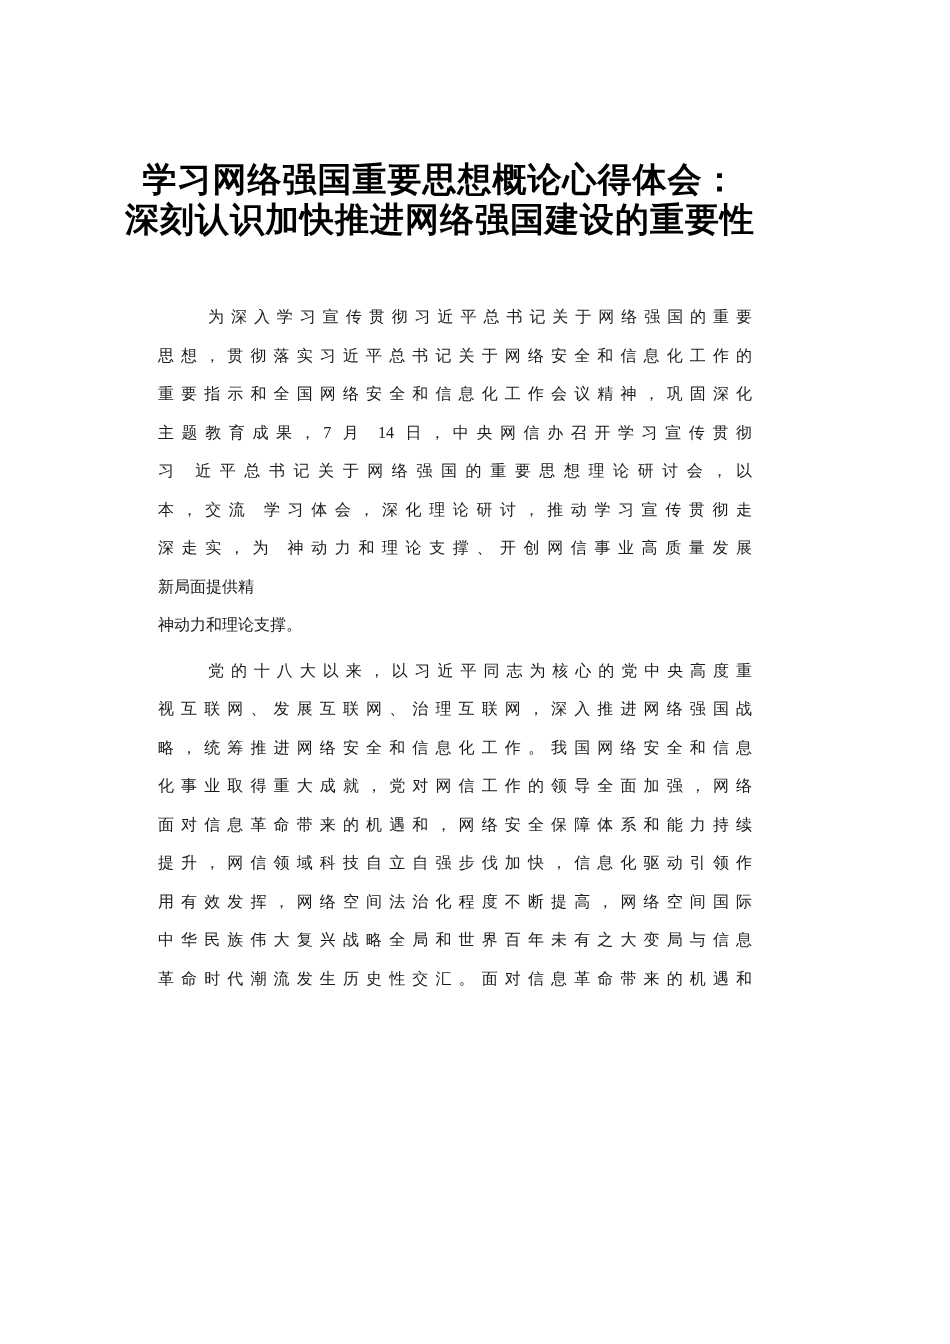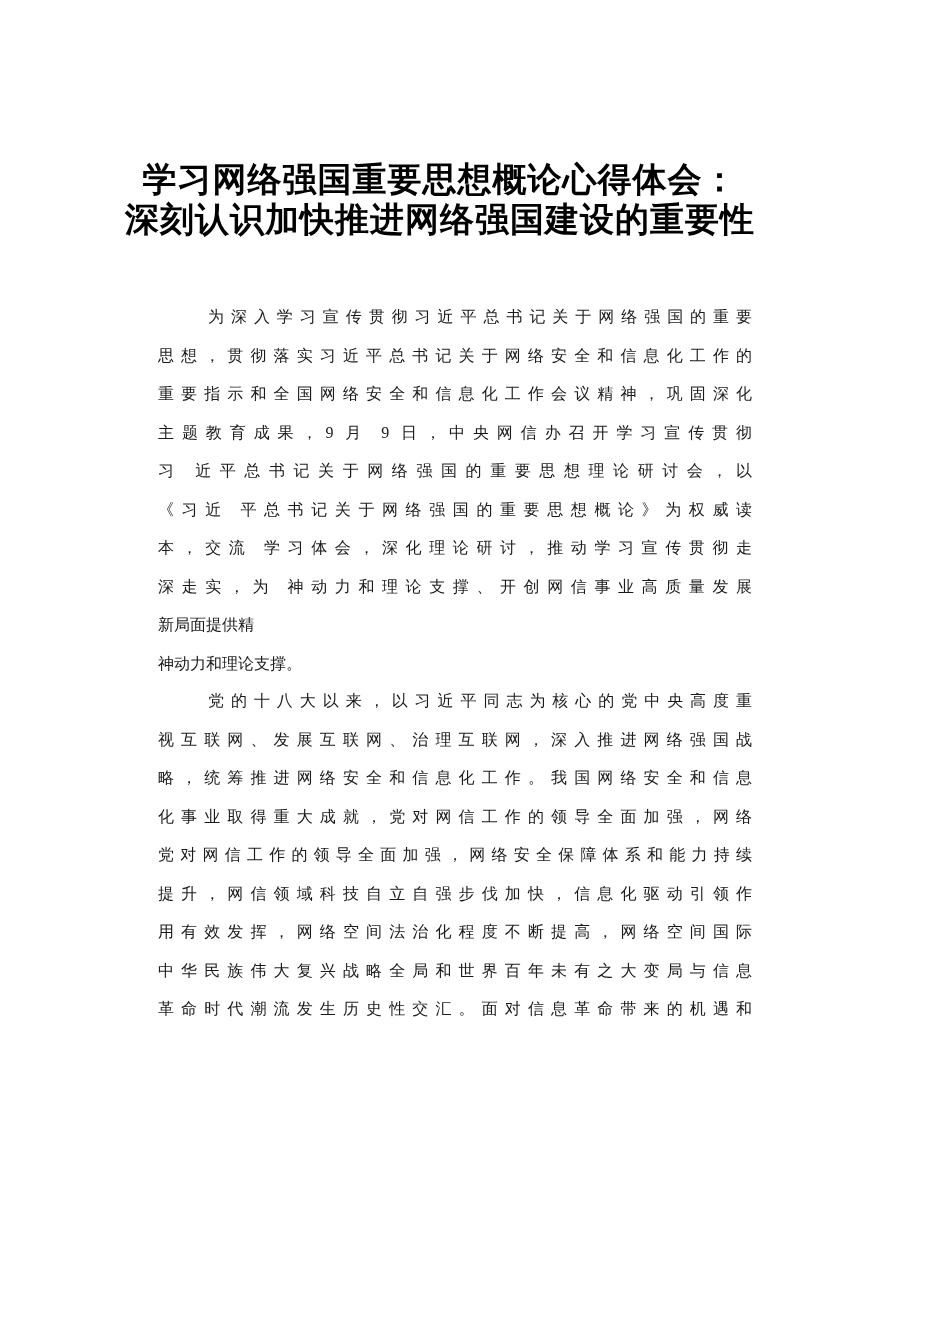--- a/index.html
+++ b/index.html
@@ -29,21 +29,21 @@
   }
   .doc-body {
     margin: 58px 128px 0 158px; 
     color: #1a1a1a;
   }
   .para {
     margin: 0;
     padding: 0;
   }
   .para + .para {
-    font-family: Liberation Mono, monospace;
+    margin-top: 7px;
   }
   .line {
     font-size: 16px;
     line-height: 38.5px;
     white-space: pre-wrap;
     color: #1a1a1a;
   }
   .line.justify {
     text-align: justify;
     text-align-last: justify;
@@ -59,33 +59,32 @@
 <div class="page" style="background: rgb(255, 255, 255);">
   <h1 class="doc-title" style="color: rgb(0, 0, 0);">
     <div class="title-line">学习网络强国重要思想概论心得体会：</div>
     <div class="title-line">深刻认识加快推进网络强国建设的重要性</div>
   </h1>
   <div class="doc-body" style="color: rgb(26, 26, 26);">
       <div class="para">
         <div class="line justify indent">为深入学习宣传贯彻习近平总书记关于网络强国的重要</div>
         <div class="line justify">思想，贯彻落实习近平总书记关于网络安全和信息化工作的</div>
         <div class="line justify">重要指示和全国网络安全和信息化工作会议精神，巩固深化</div>
-        <div class="line justify">主题教育成果，9 月 9 日，中央网信办召开学习宣传贯彻</div>
+        <div class="line justify">主题教育成果，7 月 14 日，中央网信办召开学习宣传贯彻</div>
         <div class="line justify">习 近平总书记关于网络强国的重要思想理论研讨会，以</div>
-        <div class="line justify">《习近 平总书记关于网络强国的重要思想概论》为权威读</div>
         <div class="line justify">本，交流 学习体会，深化理论研讨，推动学习宣传贯彻走</div>
         <div class="line justify">深走实，为 神动力和理论支撑、开创网信事业高质量发展</div>
         <div class="line">新局面提供精</div>
         <div class="line">神动力和理论支撑。</div>
       </div>
       <div class="para">
         <div class="line justify indent">党的十八大以来，以习近平同志为核心的党中央高度重</div>
         <div class="line justify">视互联网、发展互联网、治理互联网，深入推进网络强国战</div>
         <div class="line justify">略，统筹推进网络安全和信息化工作。我国网络安全和信息</div>
         <div class="line justify">化事业取得重大成就，党对网信工作的领导全面加强，网络</div>
-        <div class="line justify">党对网信工作的领导全面加强，网络安全保障体系和能力持续</div>
+        <div class="line justify">面对信息革命带来的机遇和，网络安全保障体系和能力持续</div>
         <div class="line justify">提升，网信领域科技自立自强步伐加快，信息化驱动引领作</div>
         <div class="line justify">用有效发挥，网络空间法治化程度不断提高，网络空间国际</div>
         <div class="line justify">中华民族伟大复兴战略全局和世界百年未有之大变局与信息</div>
         <div class="line justify">革命时代潮流发生历史性交汇。面对信息革命带来的机遇和</div>
       </div>
     </div>
 </div>
 
 </body></html>

